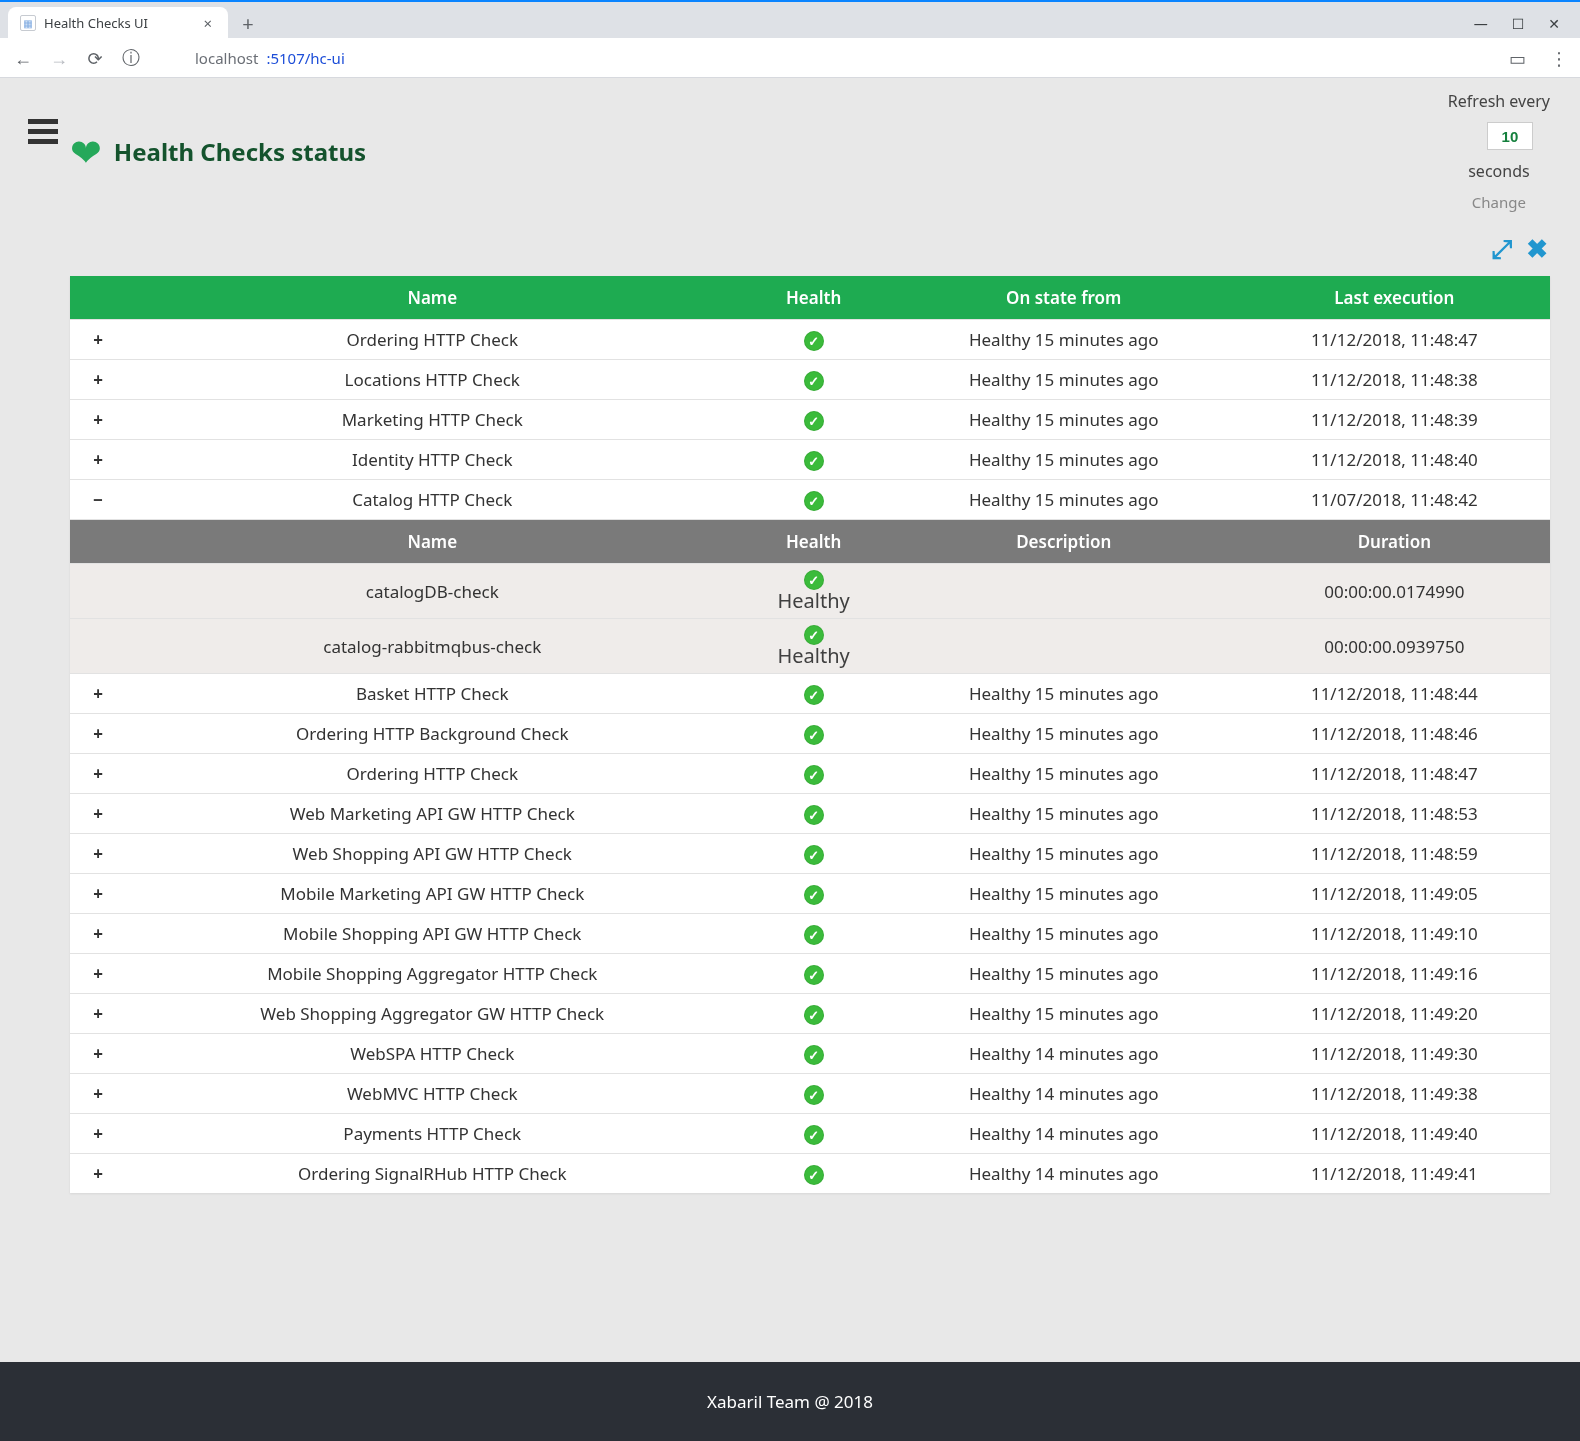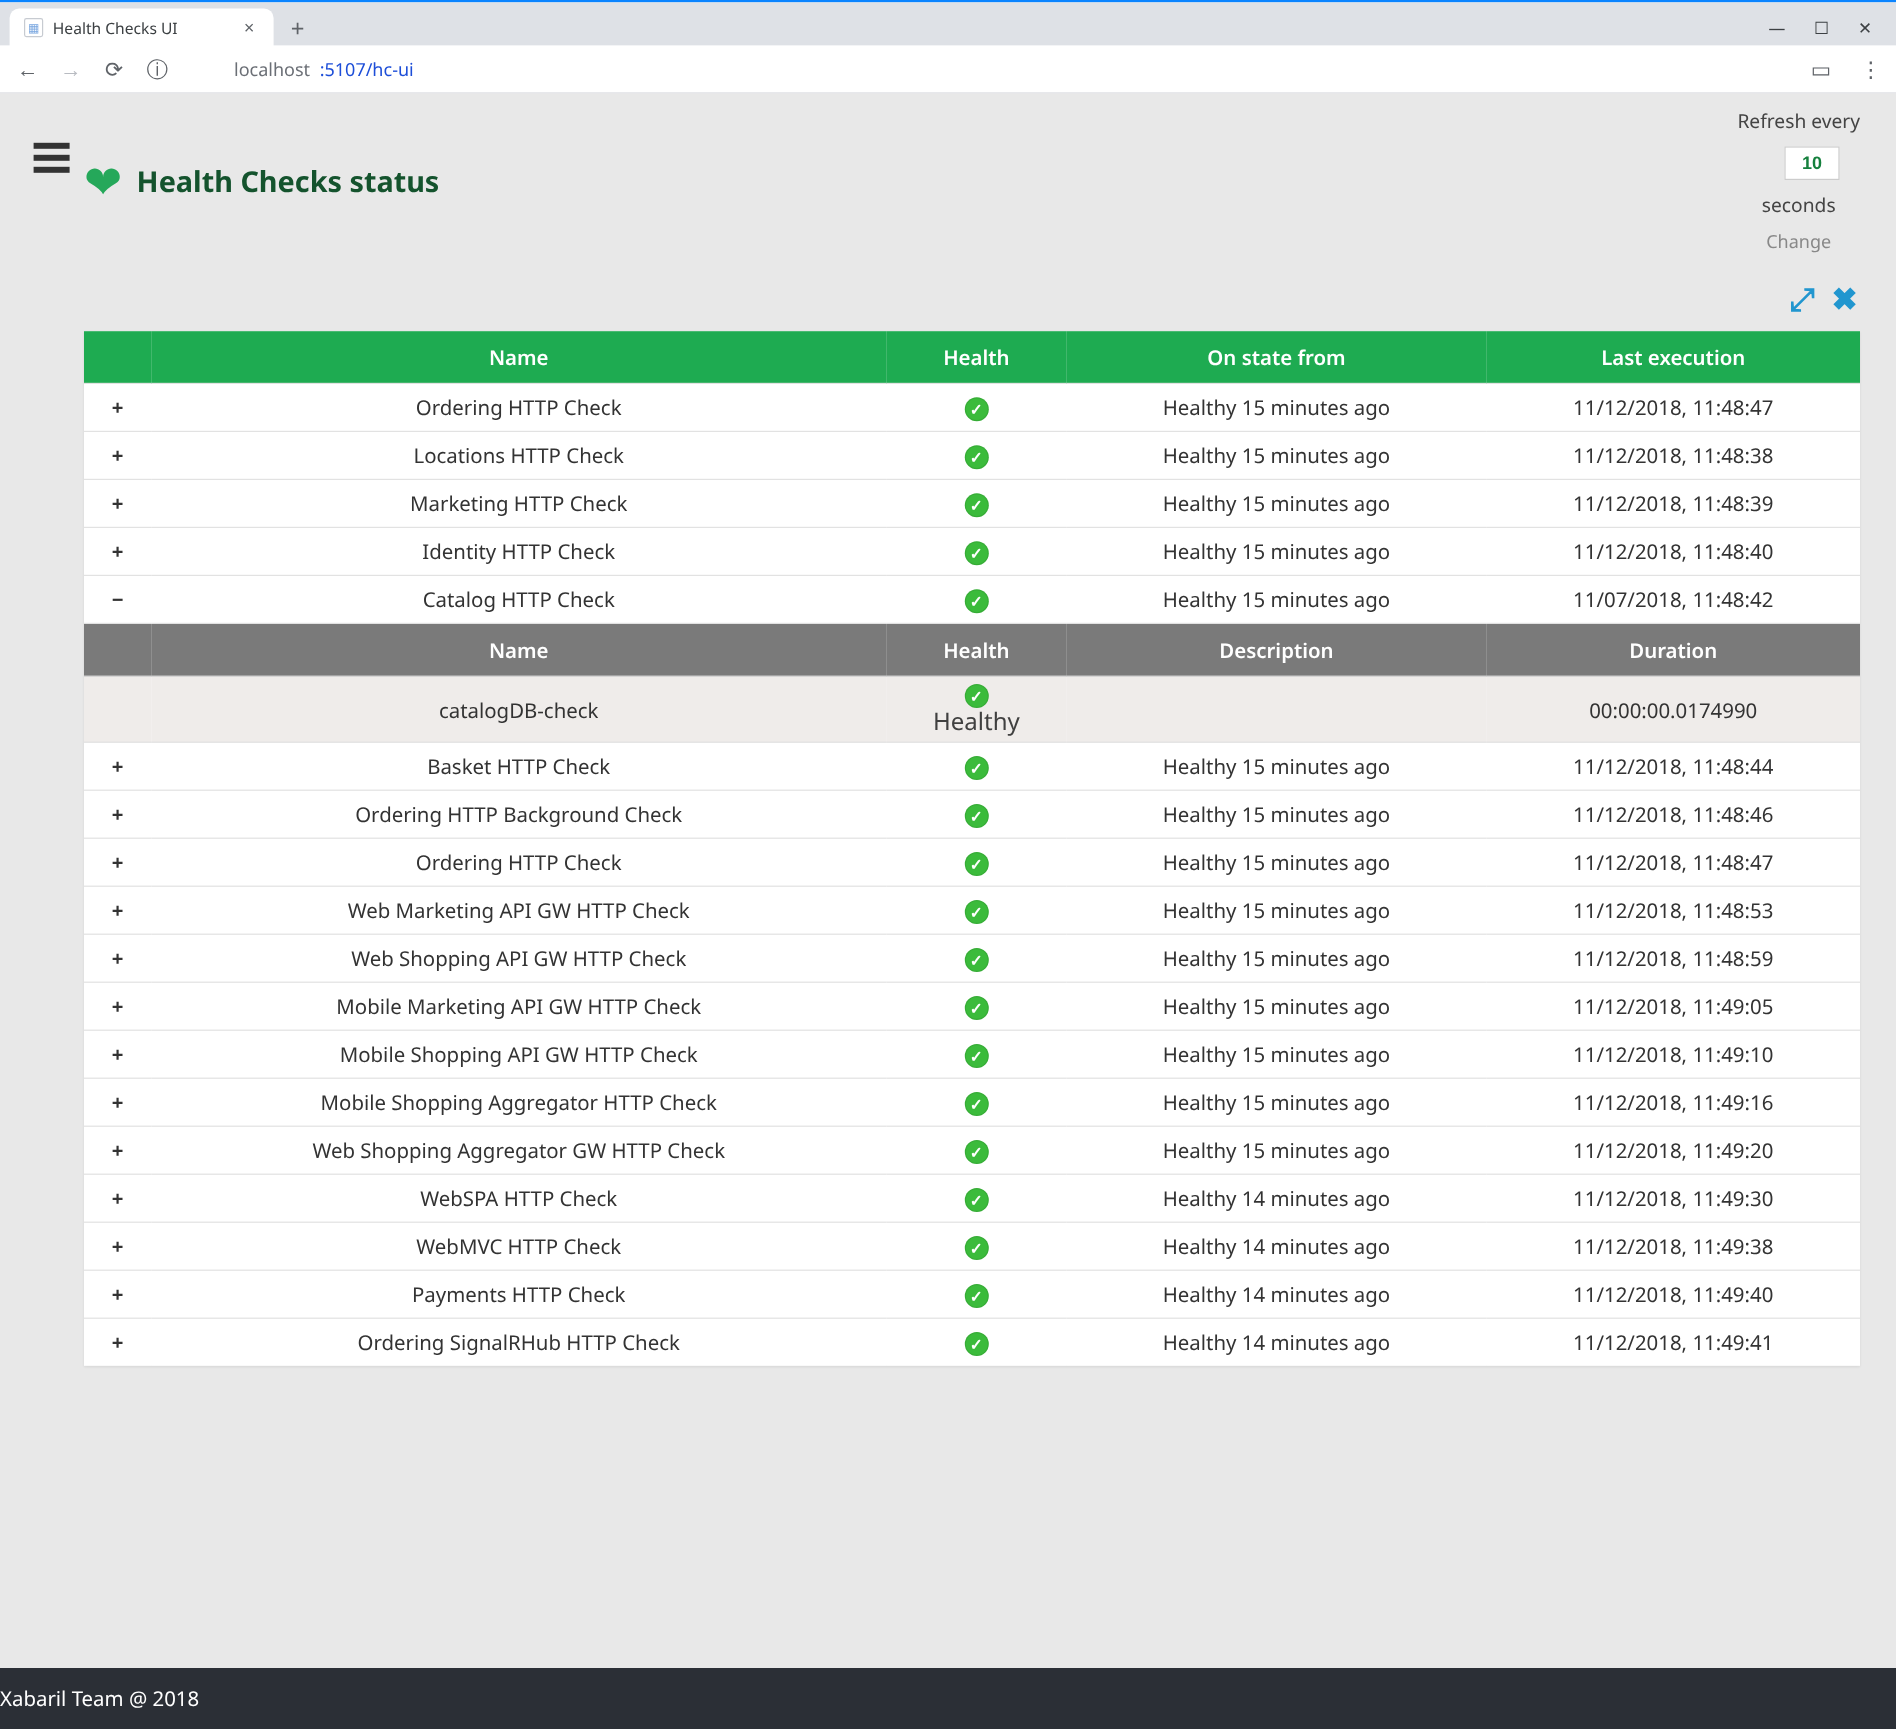--- a/index.html
+++ b/index.html
@@ -99,22 +99,22 @@
   .sub-row td { background:#efecea !important; padding: 6px 8px !important; }
   .health-cell { line-height:1.1; }
   .badge-ok {
     display:inline-flex; width:20px; height:20px; border-radius:50%;
     background:#3bbb3b; color:#fff; align-items:center; justify-content:center;
     font-size:13px; font-weight:700; box-shadow: inset 0 0 0 1px rgba(0,0,0,.08);
   }
   .health-label { font-size:20px; color:#404040; }
 
   footer.site {
-    background:#2b2f36; color:#fff; 
-    padding: 14px 0; font-size:17px;
+    background:#2b2f36; color:#fff; text-align:center;
+    padding: 28px 0; font-size:17px;
   }
 </style>
 </head>
 <body>
 
 <div class="chrome-top">
   <div class="tab-bar">
     <div class="tab">
       <span class="favicon">▦</span>
       <span>Health Checks UI</span>
@@ -220,20 +220,27 @@
             <td>Description</td>
             <td>Duration</td>
           </tr>
           <tr class="sub-row">
             <td></td>
             <td>catalogDB-check</td>
             <td class="health-cell"><span class="badge-ok">✓</span><br><span class="health-label">Healthy</span></td>
             <td></td>
             <td>00:00:00.0174990</td>
           </tr>
+          <tr class="sub-row">
+            <td></td>
+            <td>catalog-rabbitmqbus-check</td>
+            <td class="health-cell"><span class="badge-ok">✓</span><br><span class="health-label">Healthy</span></td>
+            <td></td>
+            <td>00:00:00.0939750</td>
+          </tr>
           <tr>
             <td class="expander">+</td>
             <td>Basket HTTP Check</td>
             <td><span class="badge-ok">✓</span></td>
             <td>Healthy 15 minutes ago</td>
             <td>11/12/2018, 11:48:44</td>
           </tr>
           <tr>
             <td class="expander">+</td>
             <td>Ordering HTTP Background Check</td>

